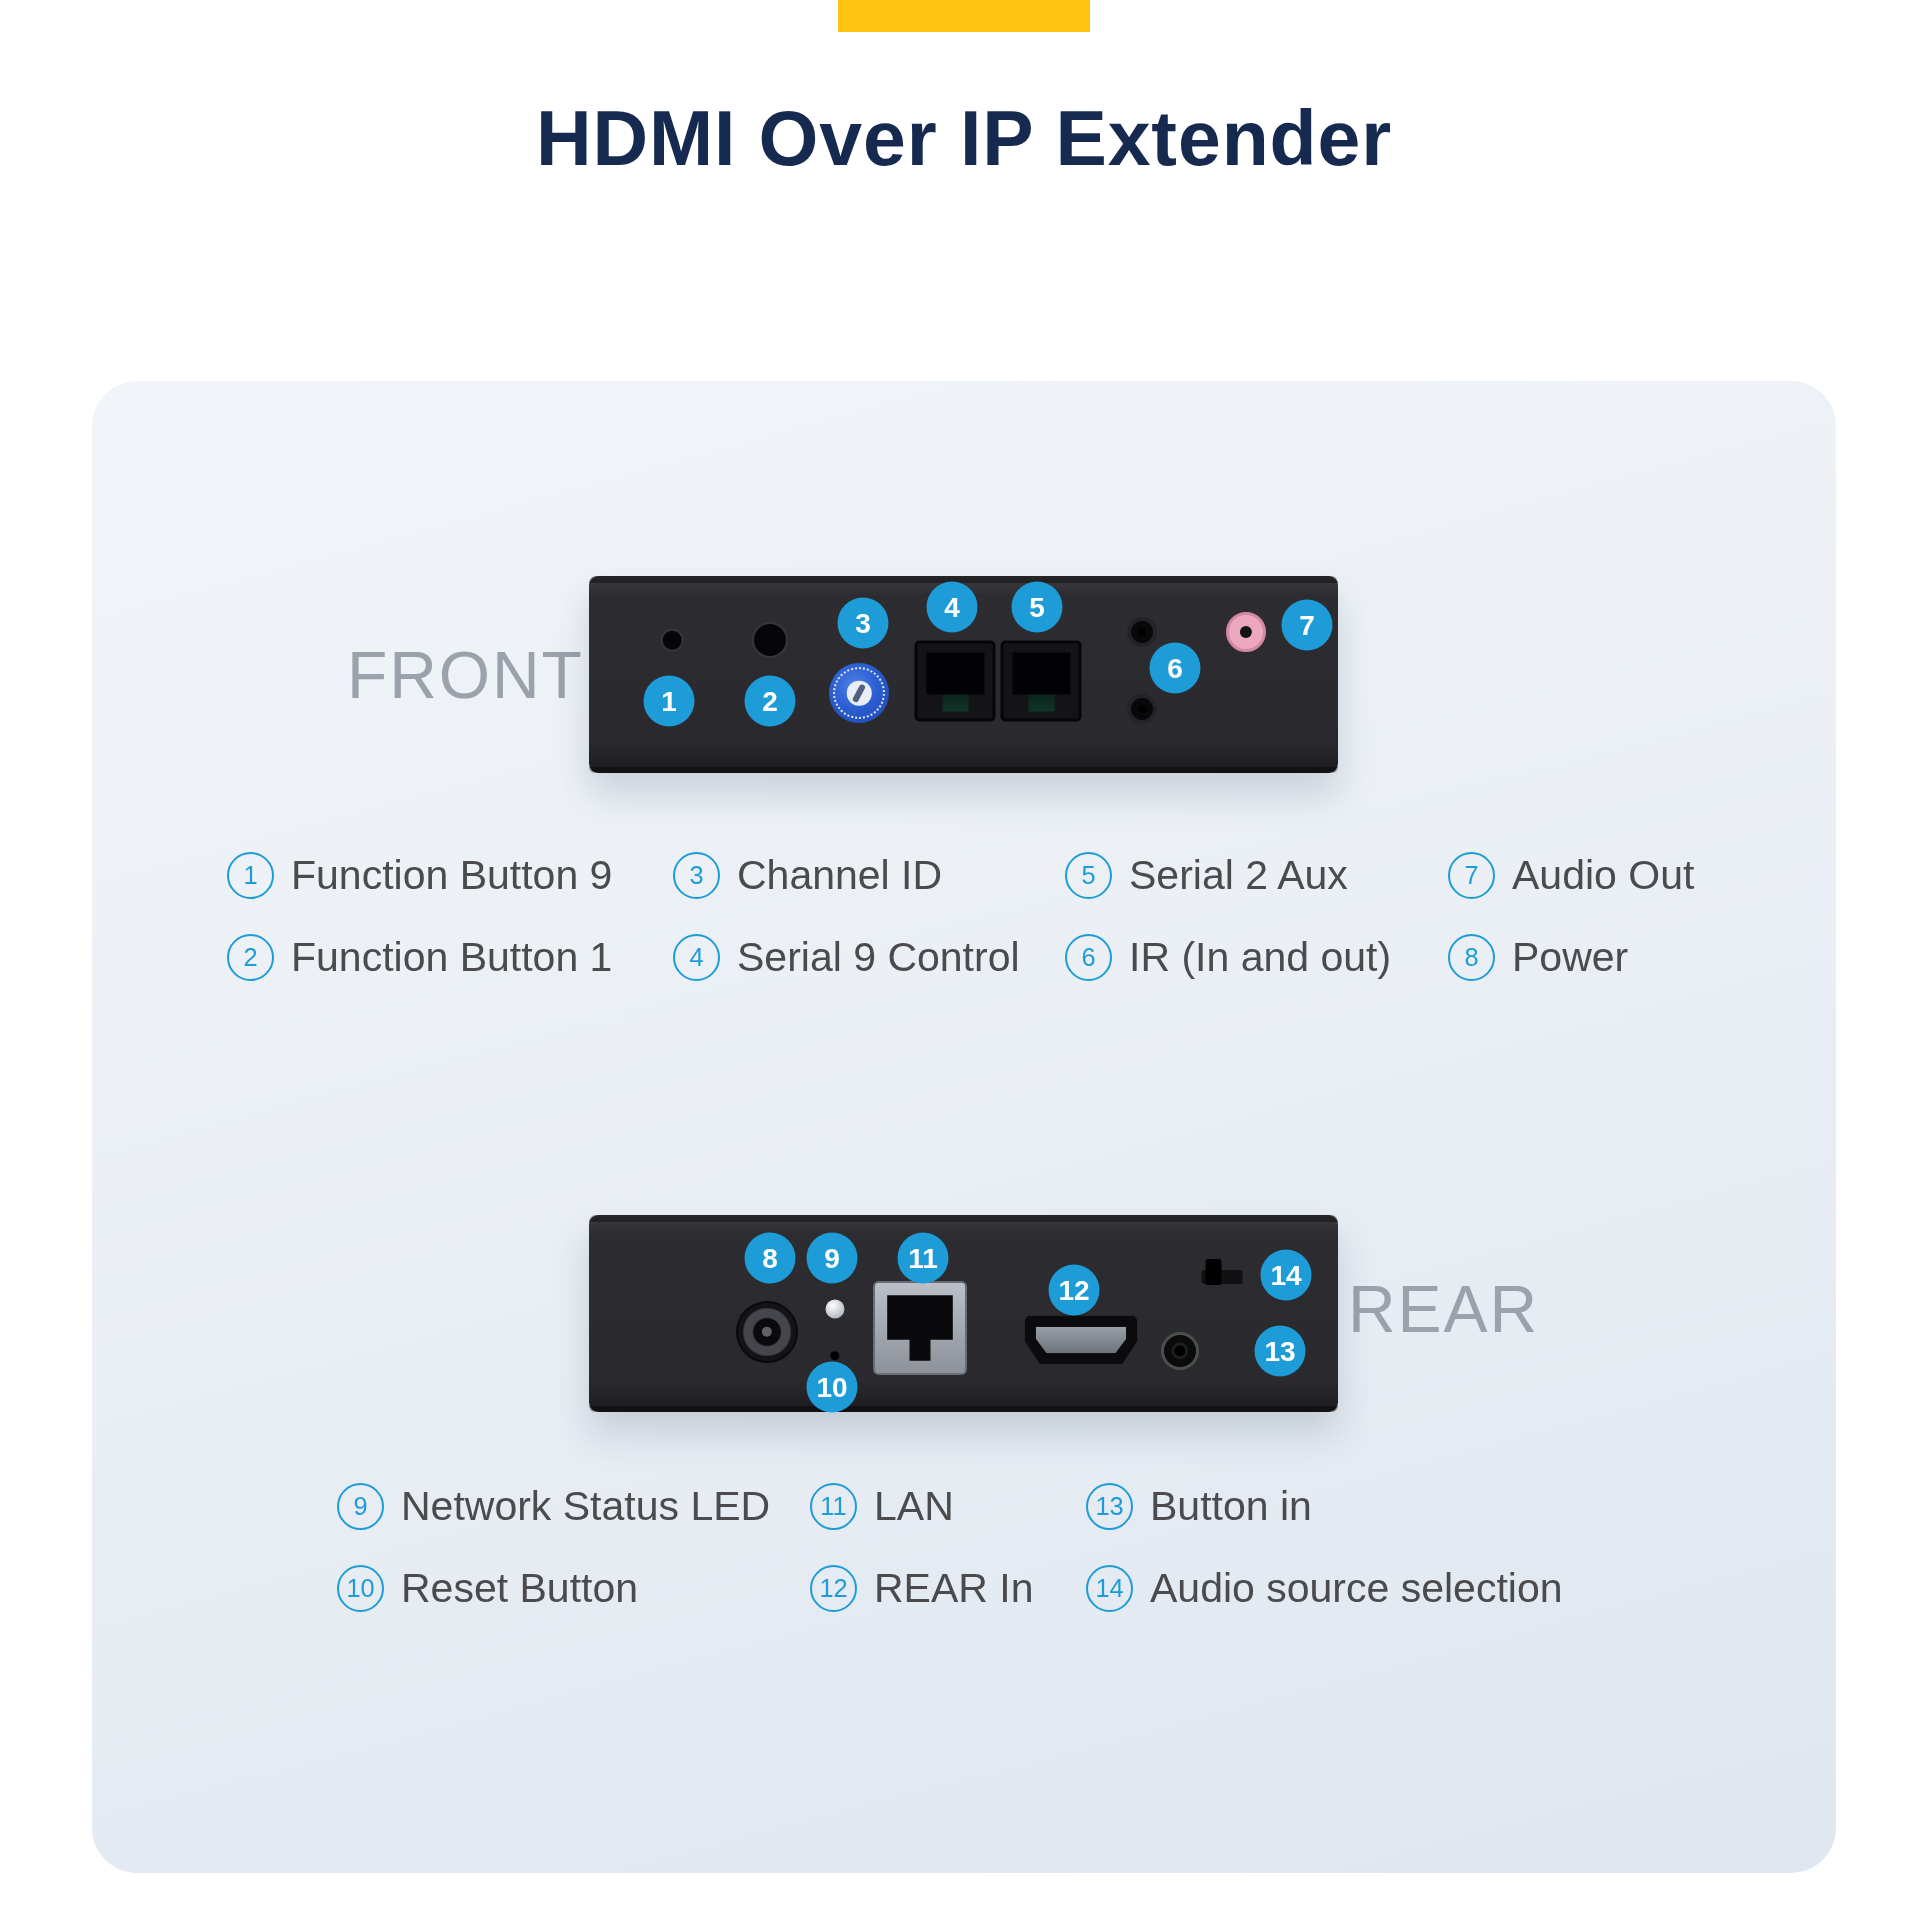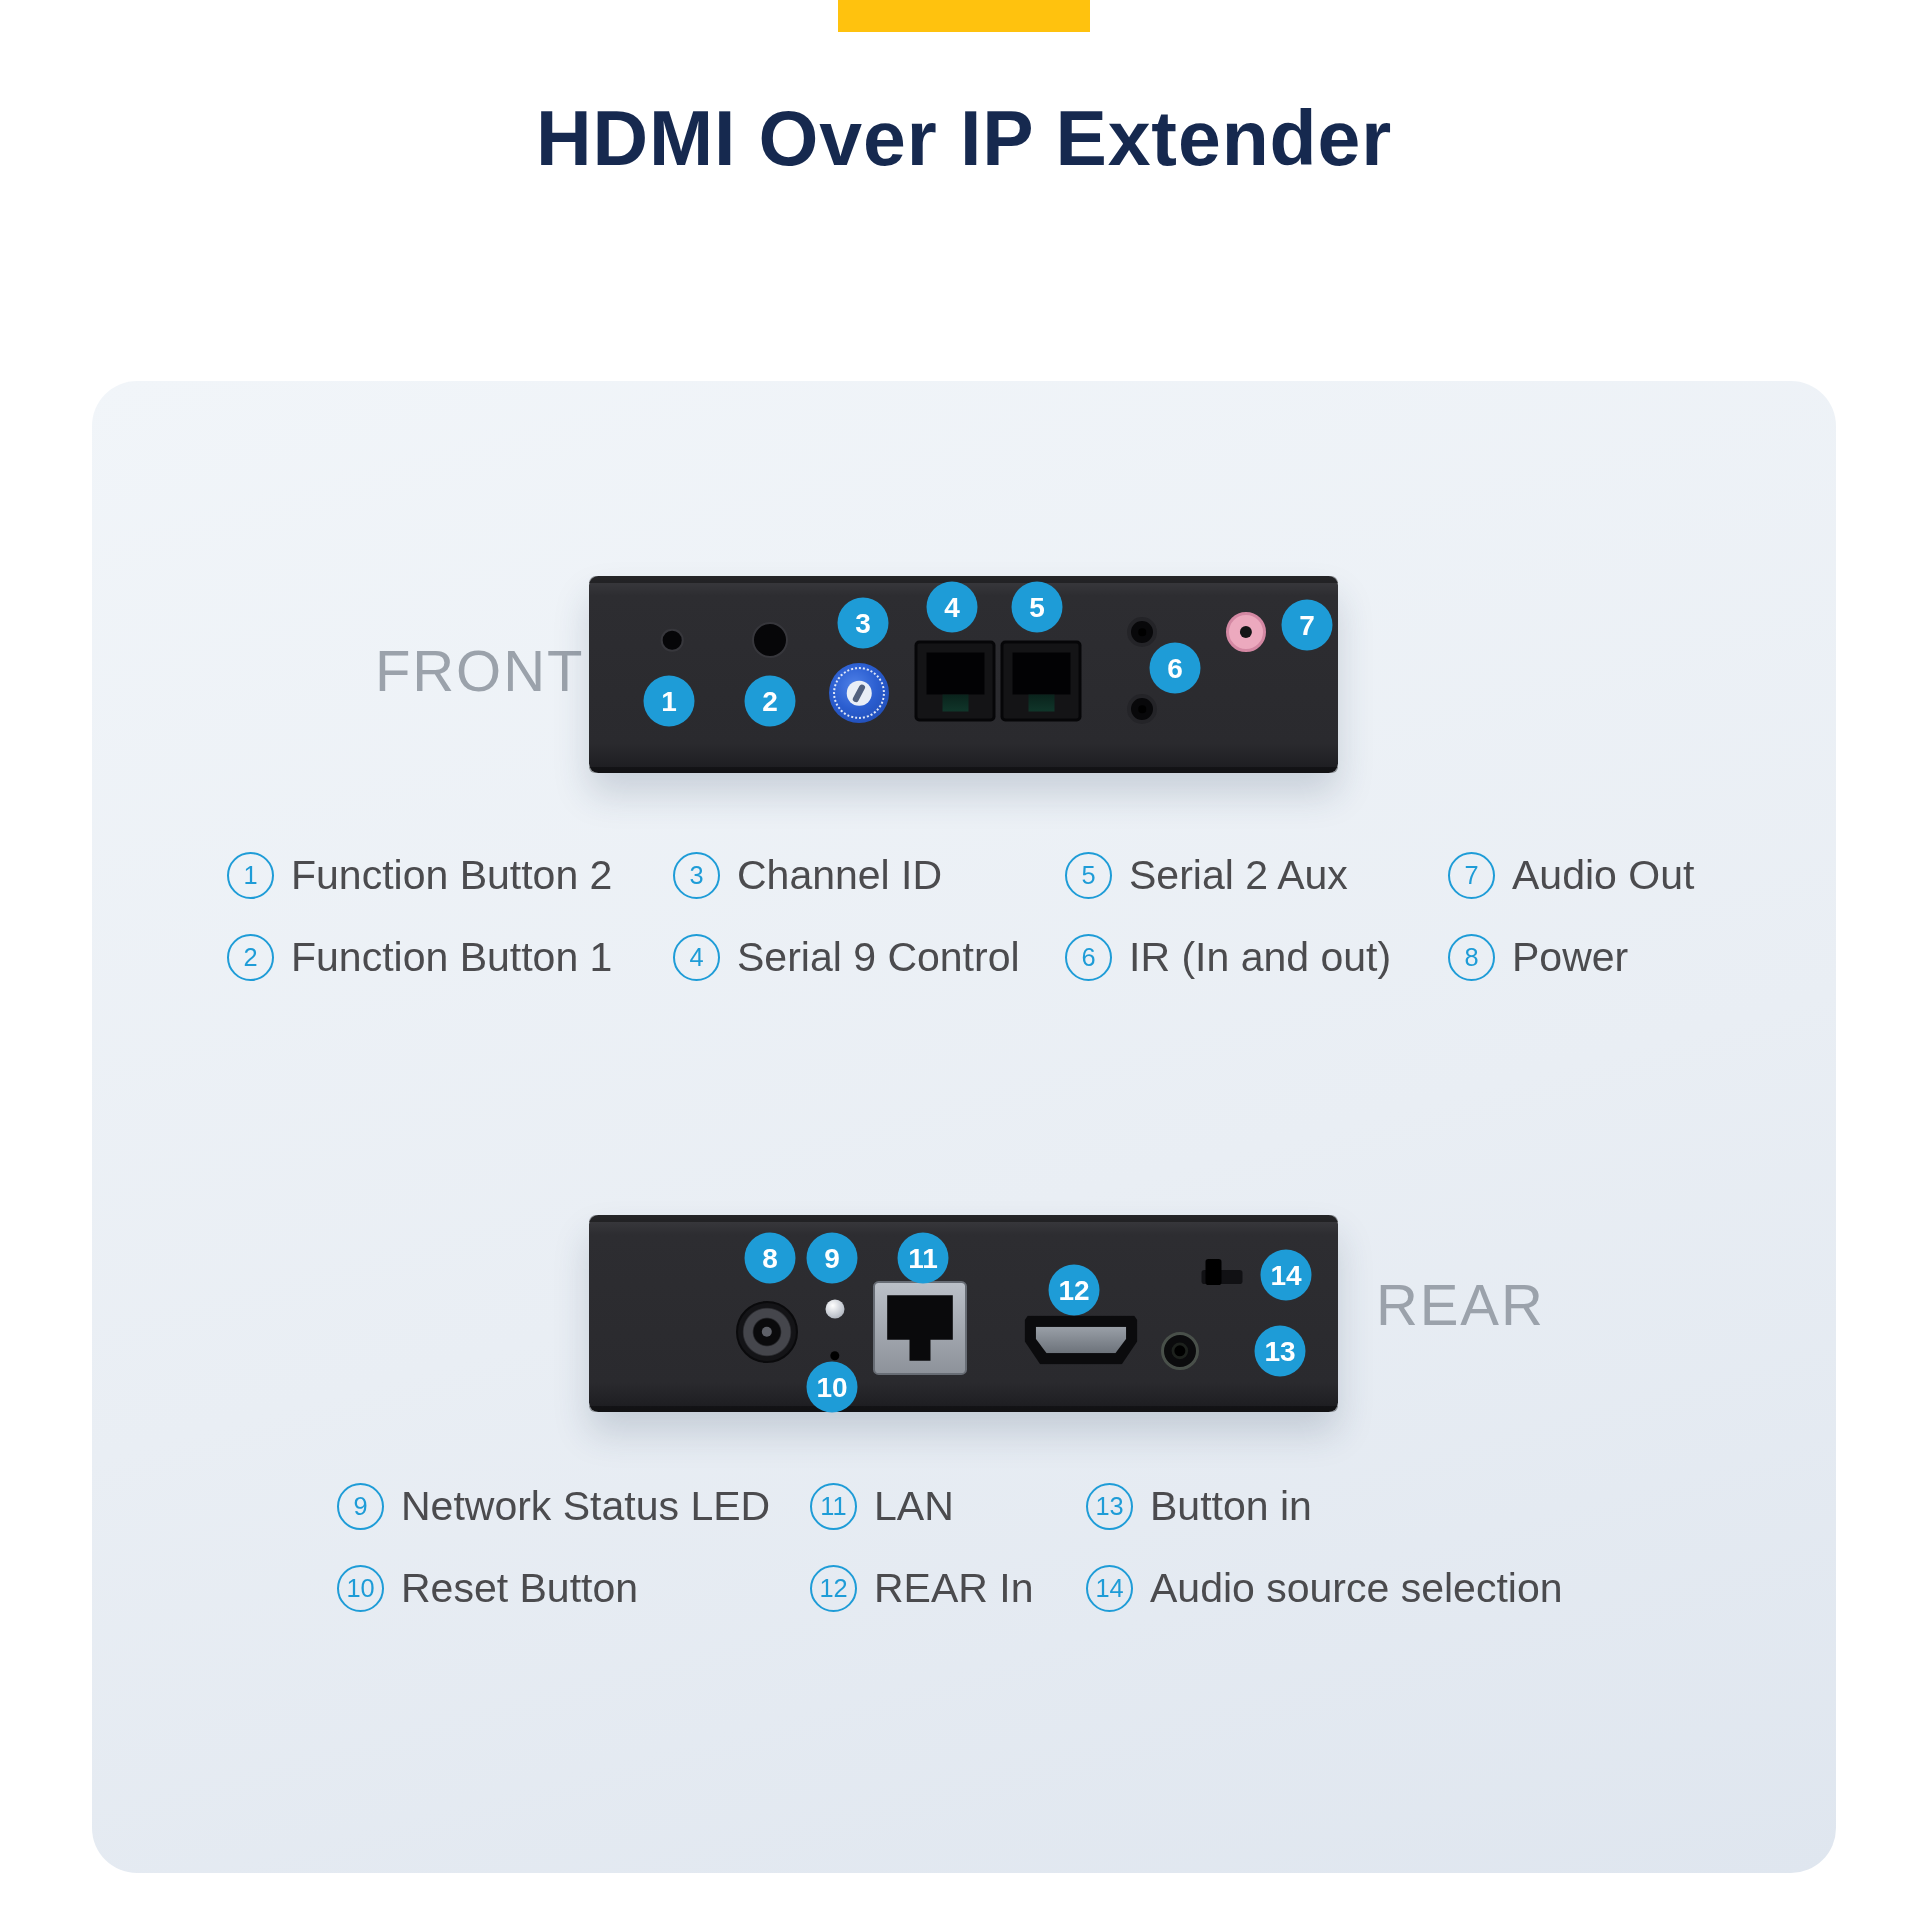--- a/index.html
+++ b/index.html
@@ -27,22 +27,22 @@
   }
 
   .badge {
     position:absolute; left:50%; top:341px; transform:translateX(-50%);
     height:98px; line-height:98px; padding:0 55px; border-radius:49px;
     background:var(--badge-dark,#232A39); color:#ffffff; font-size:43px;
     white-space:nowrap; z-index:3;
   }
 
   .view-label {
-    position:absolute; font-size:58px; letter-spacing:1.9px;
-    color:var(--view-label-grey,#9BA2AB); z-index:2;margin-left:28px;
+    position:absolute; font-size:66px; letter-spacing:1.9px;
+    color:var(--view-label-grey,#9BA2AB); z-index:2;
   }
   .front-label { left:347px; top:637px; }
   .rear-label  { left:1348px; top:1271px; }
 
   .device {
     position:absolute; width:749px; height:197px; border-radius:9.4px;
     background:linear-gradient(180deg,#3c3c40 0%, #2d2d31 10%, #2a2a2e 85%, #1b1b1f 100%);
     box-shadow:0 21px 36px rgba(40,60,90,0.18); z-index:2;
   }
   .device::before {
@@ -194,21 +194,21 @@
     <span class="callout" style="left:181px; top:125px;">2</span>
     <span class="callout" style="left:274px; top:47px;">3</span>
     <span class="callout" style="left:363px; top:31px;">4</span>
     <span class="callout" style="left:448px; top:31px;">5</span>
     <span class="callout" style="left:586px; top:92px;">6</span>
     <span class="callout" style="left:718px; top:49px;">7</span>
   </div>
 
   <div class="legend-item" style="left:227px; top:850px;">
     <span class="lnum">1</span>
-    <span class="llabel">Function Button 2</span>
+    <span class="llabel">Function Button 9</span>
   </div>
   <div class="legend-item" style="left:227px; top:932px;">
     <span class="lnum">2</span>
     <span class="llabel">Function Button 1</span>
   </div>
   <div class="legend-item" style="left:673px; top:850px;">
     <span class="lnum">3</span>
     <span class="llabel">Channel ID</span>
   </div>
   <div class="legend-item" style="left:673px; top:932px;">

